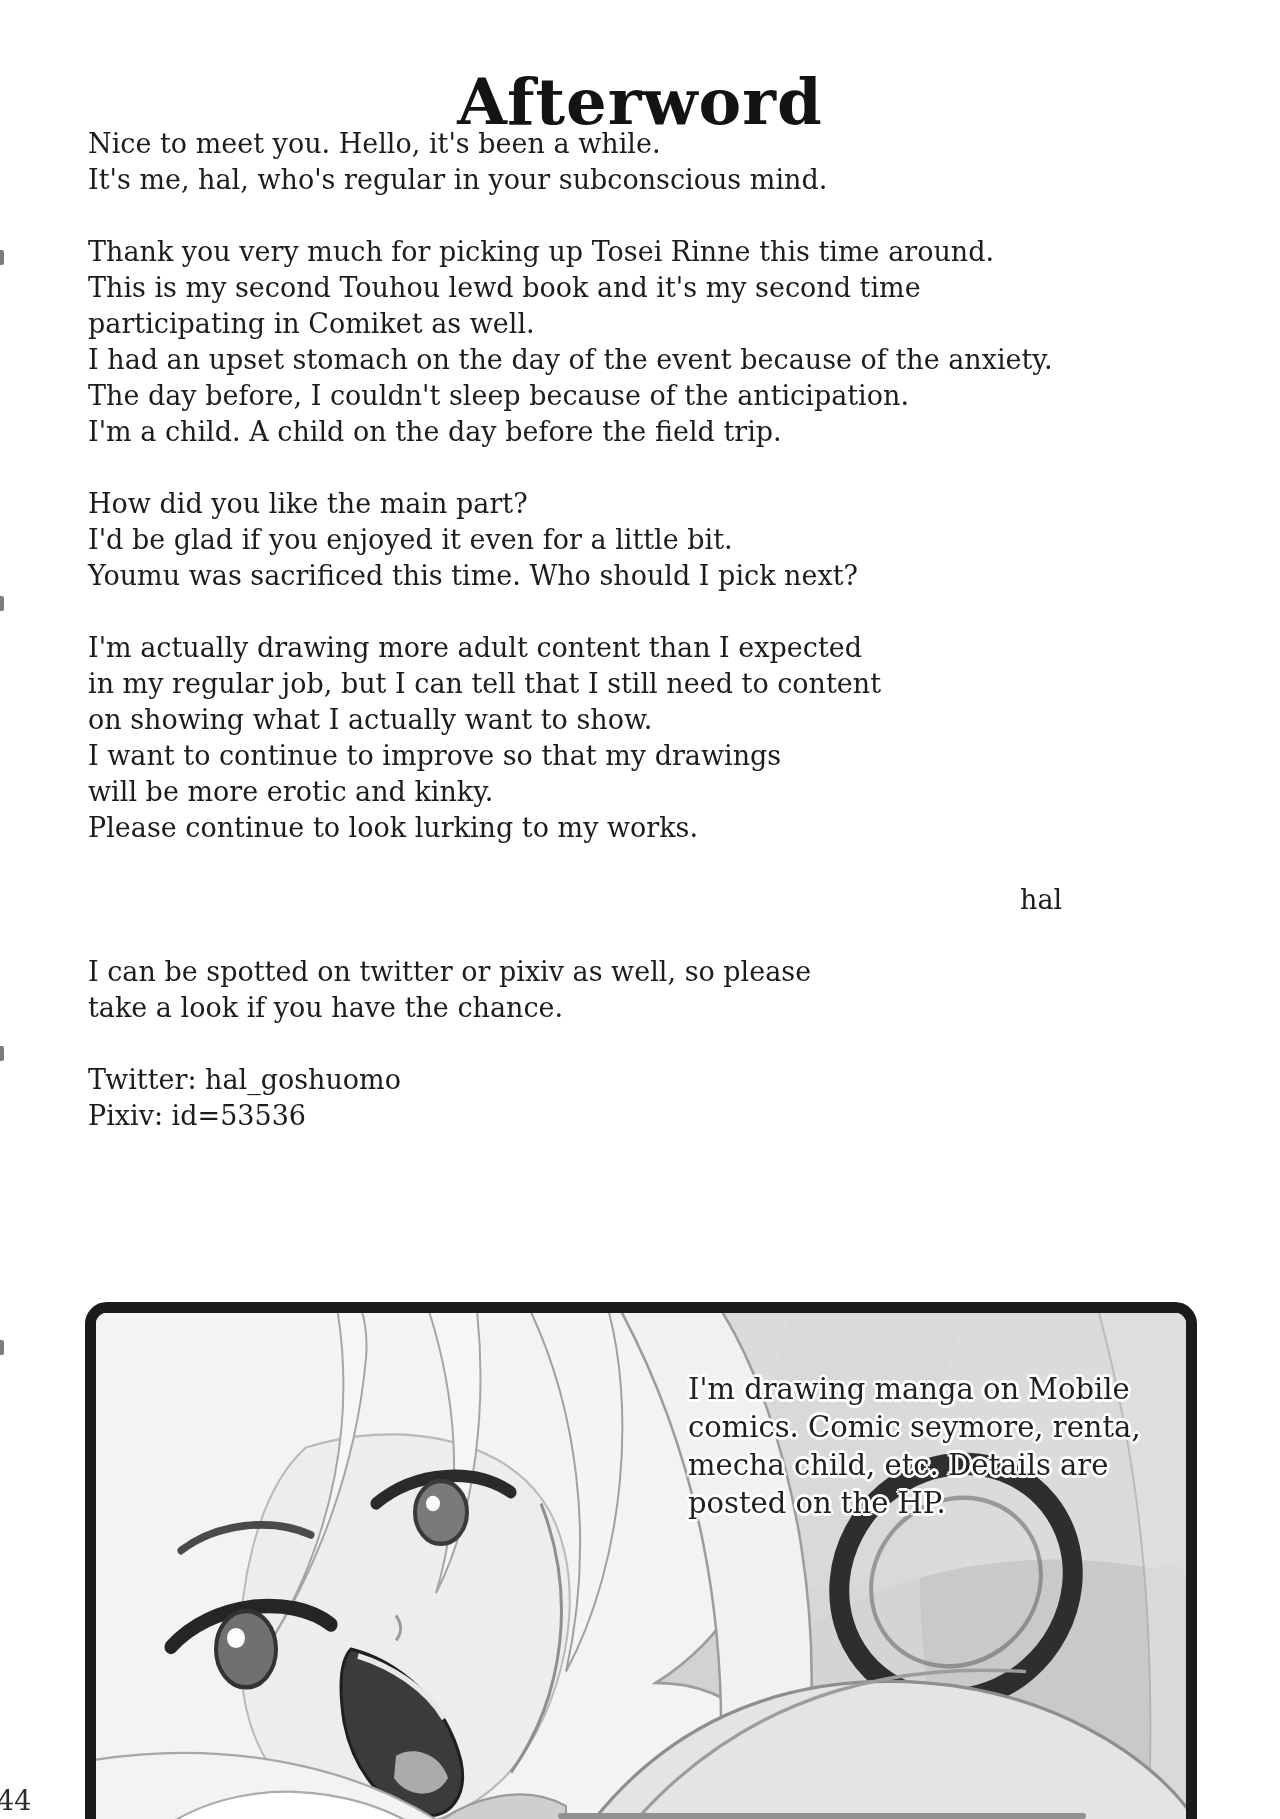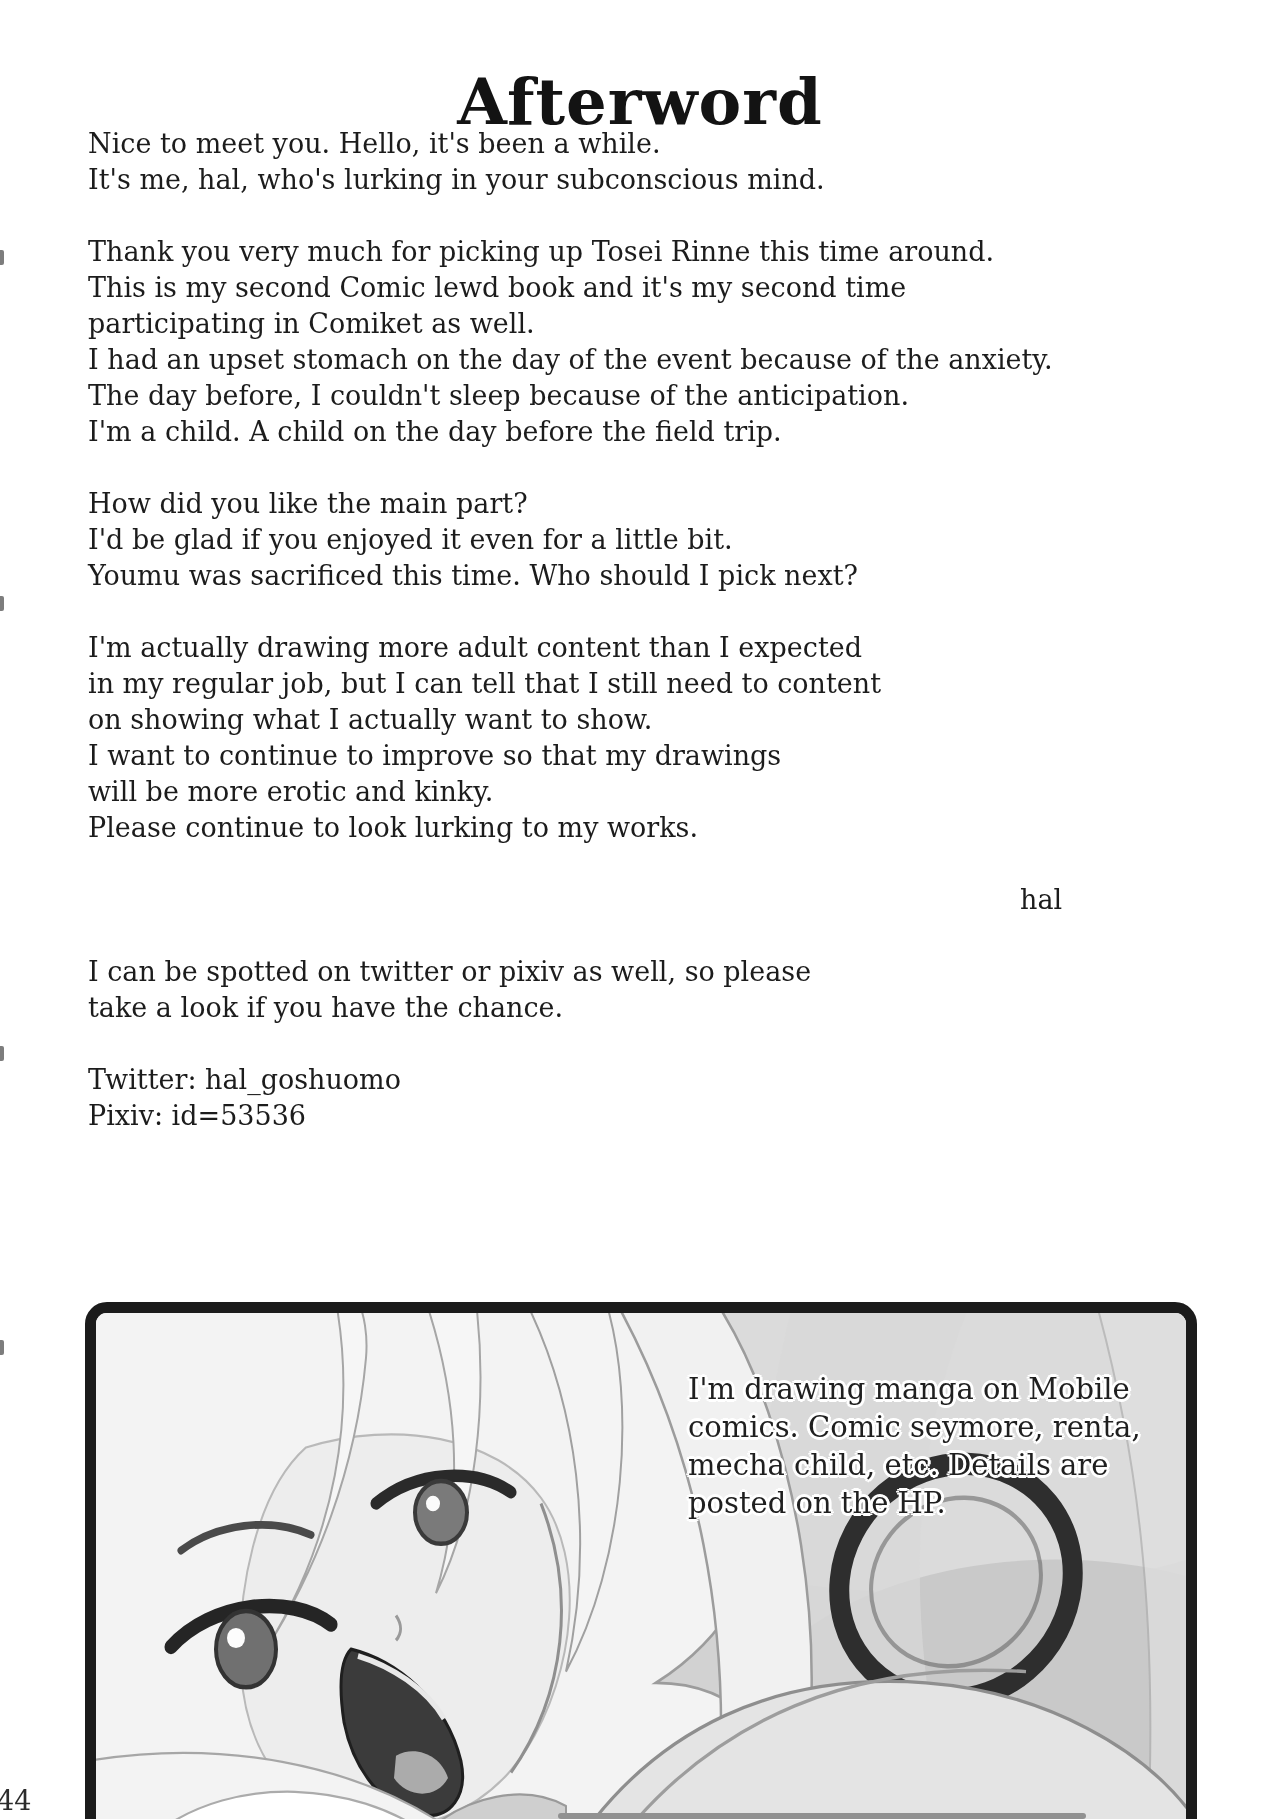--- a/index.html
+++ b/index.html
@@ -59,25 +59,25 @@
   }
 </style>
 </head>
 <body>
 
 <h1 class="title">Afterword</h1>
 
 <div class="body-text">
     <div class="block para">
       <span class="line">Nice to meet you. Hello, it's been a while.</span>
-      <span class="line">It's me, hal, who's lurking in your subconscious mind.</span>
+      <span class="line">It's me, hal, who's regular in your subconscious mind.</span>
     </div>
     <div class="block para">
       <span class="line">Thank you very much for picking up Tosei Rinne this time around.</span>
-      <span class="line">This is my second Comic lewd book and it's my second time</span>
+      <span class="line">This is my second Touhou lewd book and it's my second time</span>
       <span class="line">participating in Comiket as well.</span>
       <span class="line">I had an upset stomach on the day of the event because of the anxiety.</span>
       <span class="line">The day before, I couldn't sleep because of the anticipation.</span>
       <span class="line">I'm a child. A child on the day before the field trip.</span>
     </div>
     <div class="block para">
       <span class="line">How did you like the main part?</span>
       <span class="line">I'd be glad if you enjoyed it even for a little bit.</span>
       <span class="line">Youmu was sacrificed this time. Who should I pick next?</span>
     </div>

